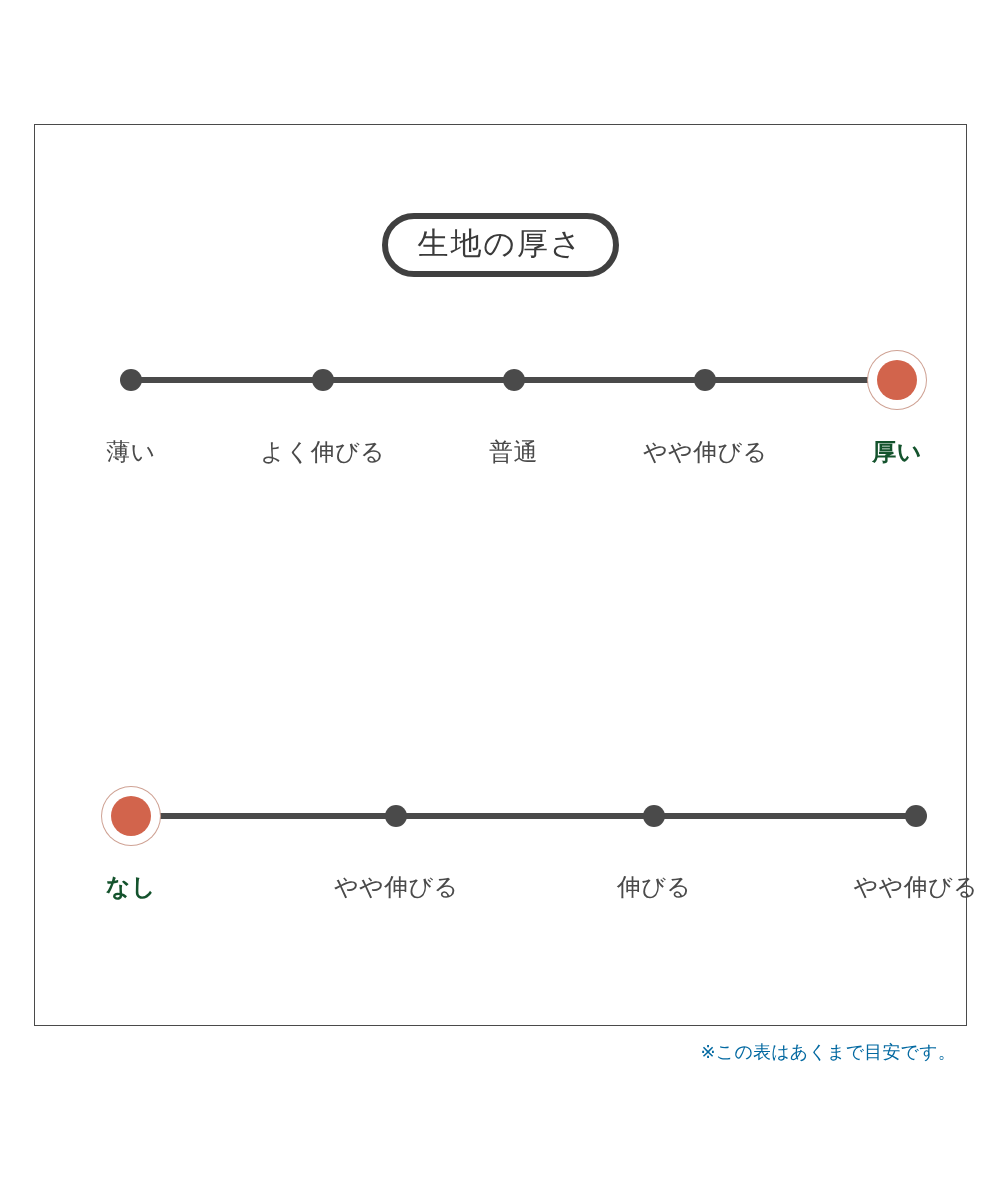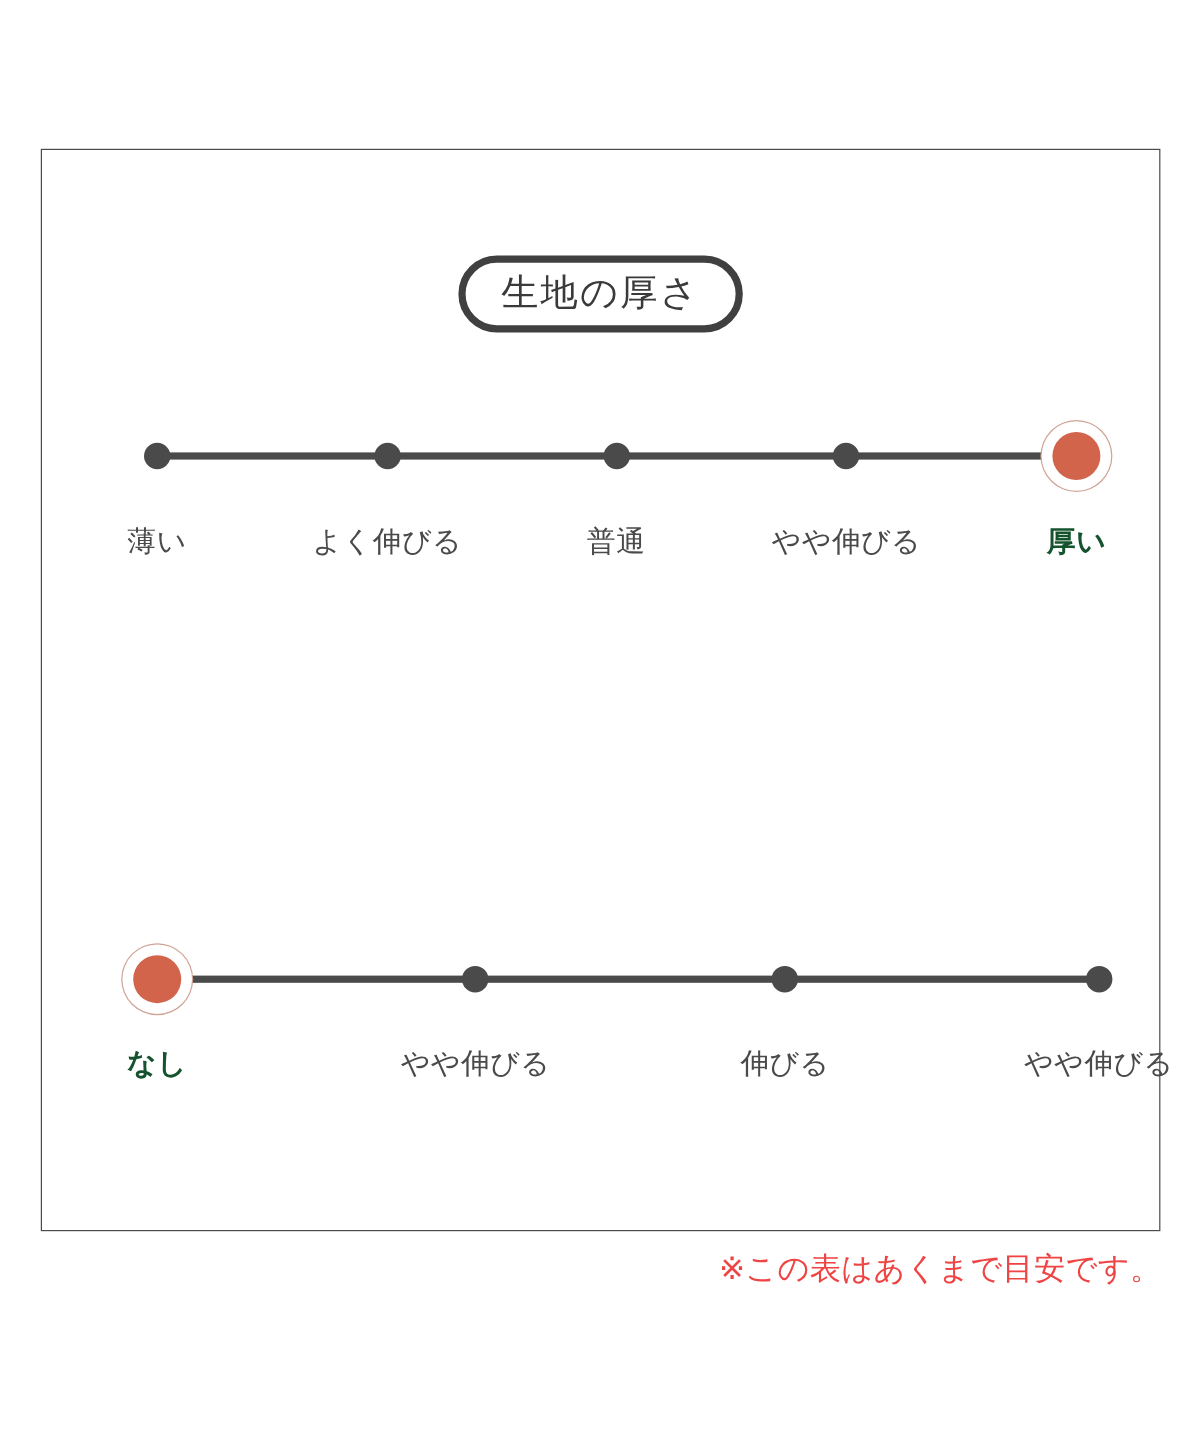--- a/index.html
+++ b/index.html
@@ -95,24 +95,24 @@
     letter-spacing: 0.02em;
   }
   .tick-label.active {
     font-weight: bold;
     color: #14532d;
   }
 
   
   .footnote {
     position: absolute;
-    right: 32px;
+    right: 44px;
     top: 1040px;
-    font-size: 26px;
-    color: #ef4444;
+    font-size: 18px;
+    color: #0369a1;
     letter-spacing: 0.01em;
     white-space: nowrap;
   }
 </style>
 </head>
 <body>
 
 <div class="frame">
 
   <div class="pill-row" style="top:88px;">

